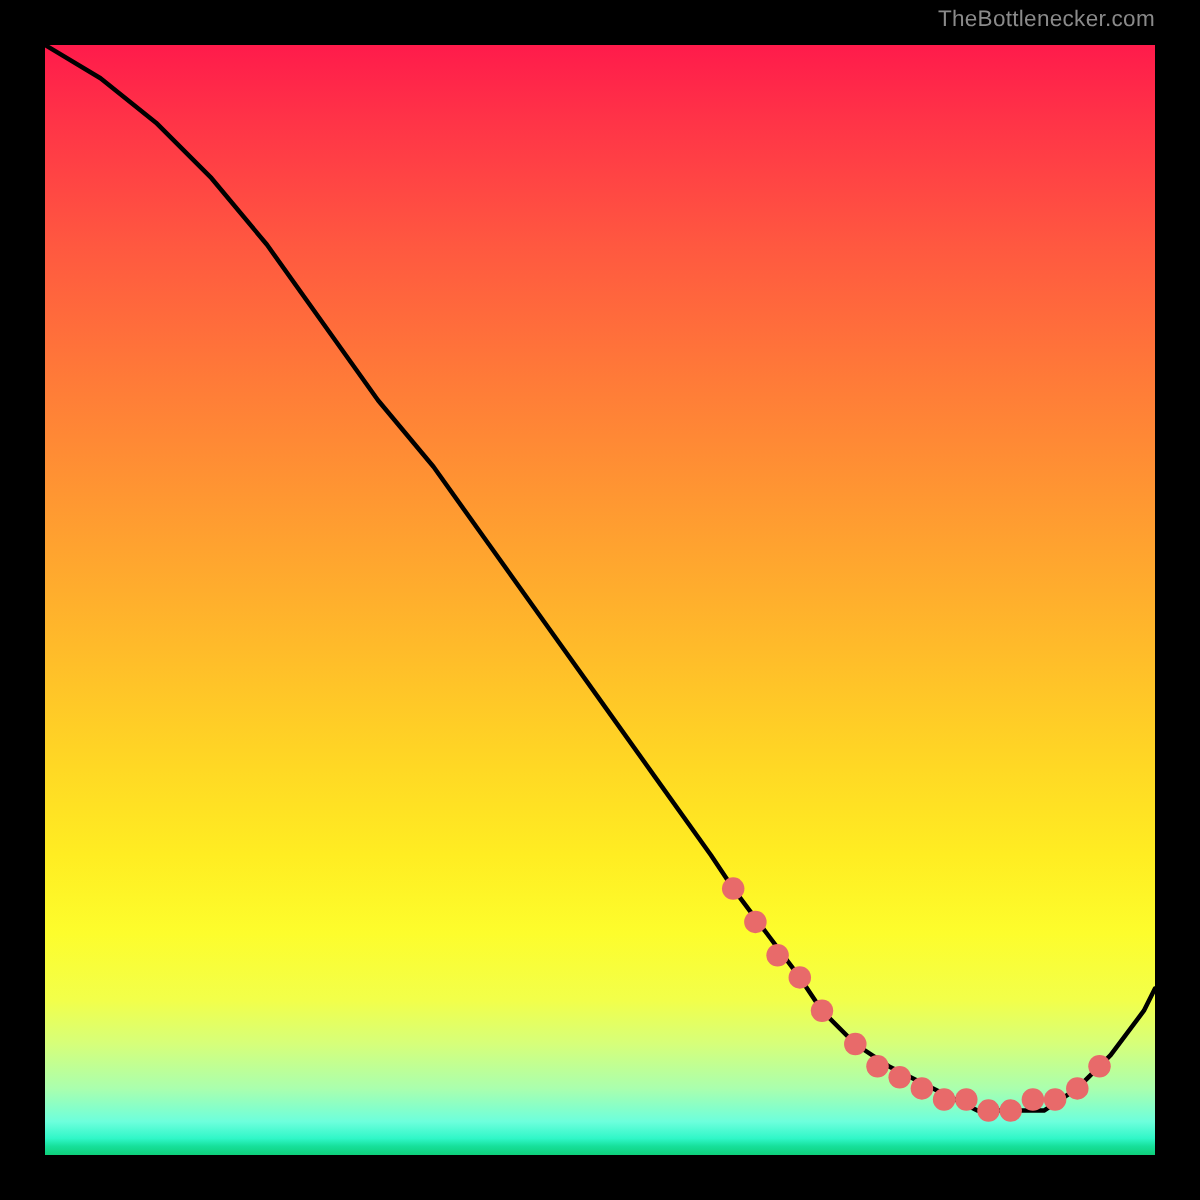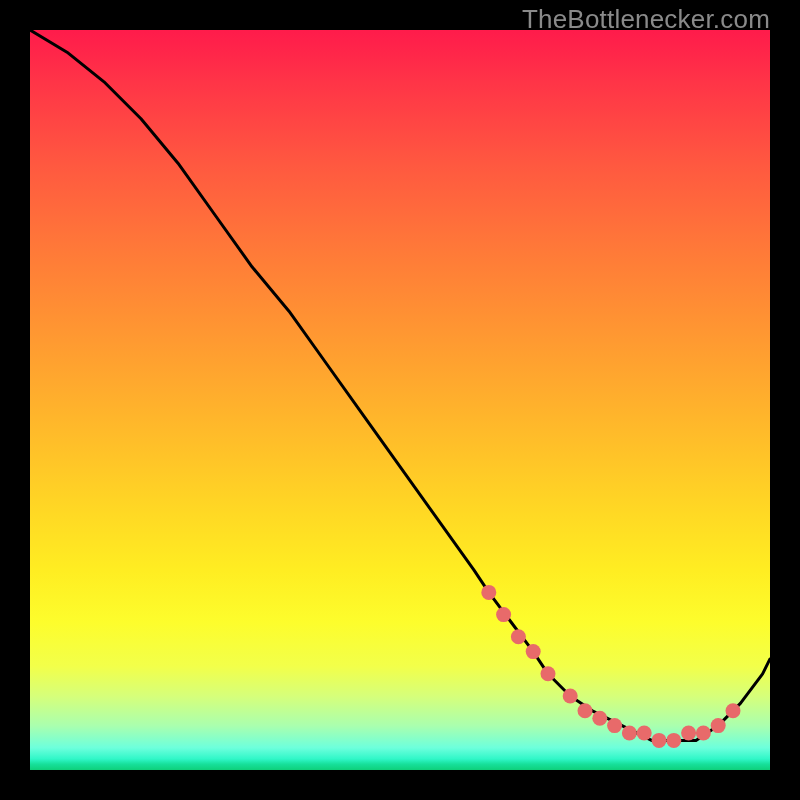--- a/index.html
+++ b/index.html
@@ -48,21 +48,21 @@
     position: absolute;
     left: 0;
     top: 0;
     width: 740px;
     height: 740px;
   }
   .watermark {
     position: absolute;
     top: 4px;
     right: 30px;
-    font-size: 26px;
+    font-size: 15px;
     color: #8a8a8a;
     letter-spacing: 0.2px;
     user-select: none;
   }
 </style>
 </head>
 <body>
 
 <div class="frame">
   <div class="watermark">TheBottlenecker.com</div>

